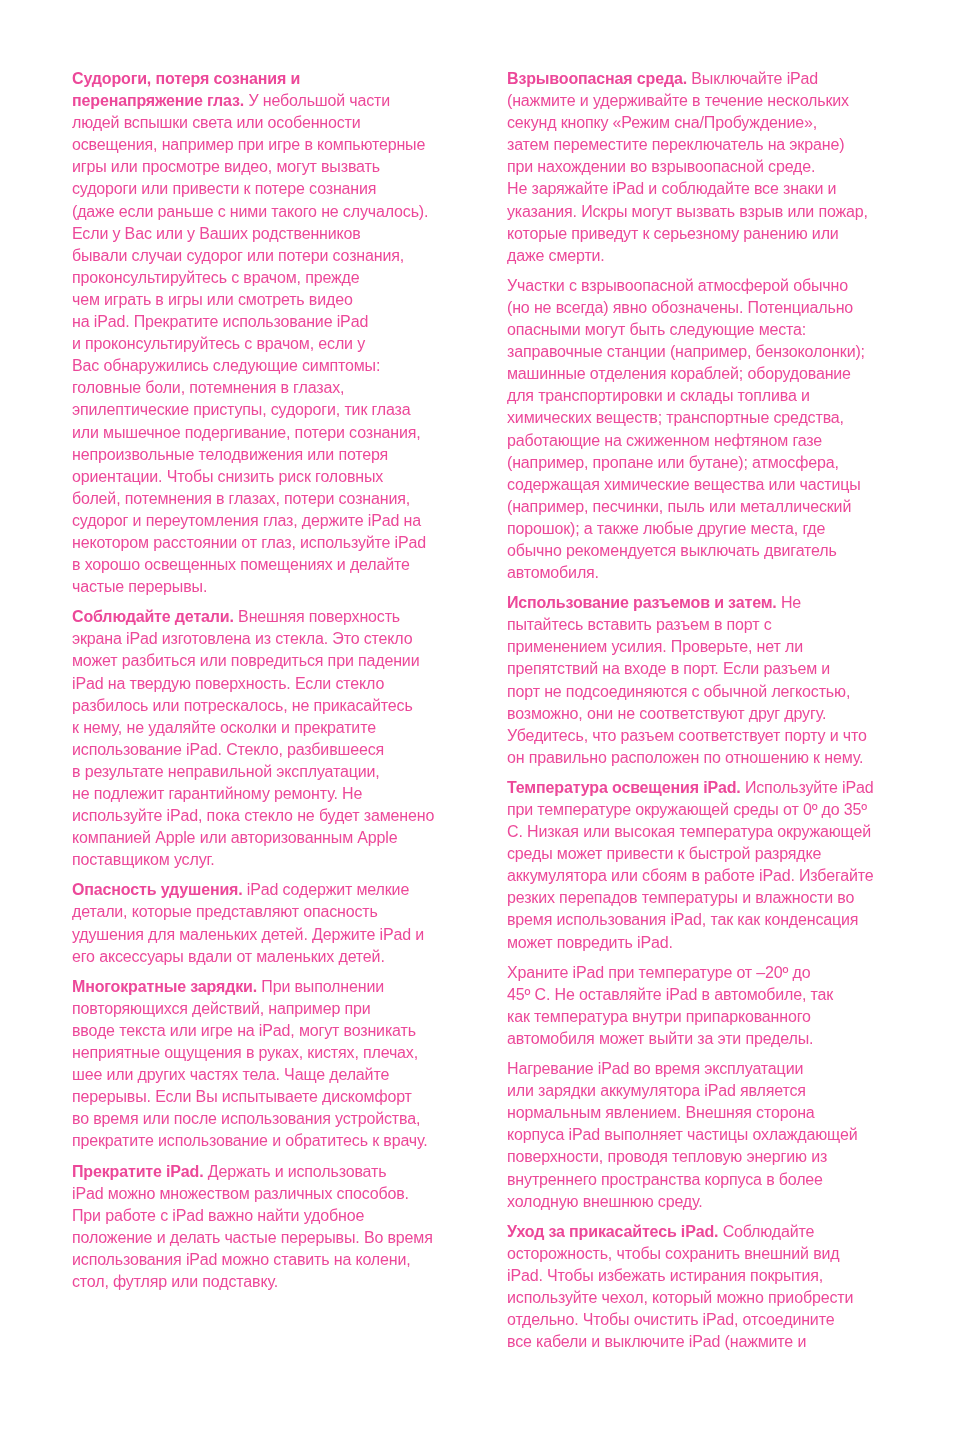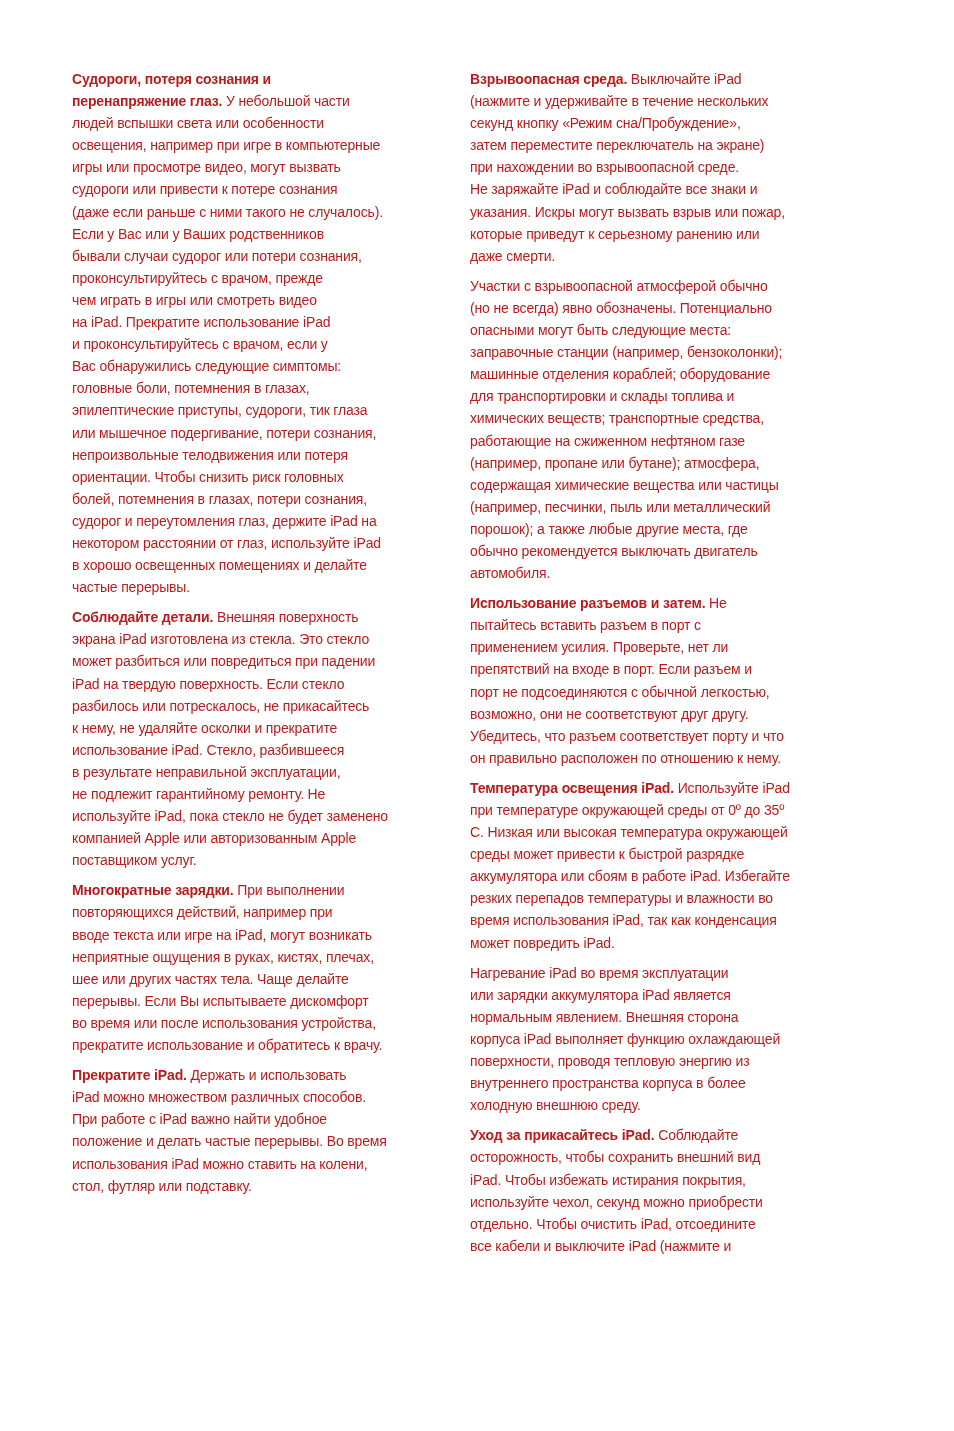--- a/index.html
+++ b/index.html
@@ -1,20 +1,20 @@
 <!DOCTYPE html>
 <html><head>
   <meta charset="utf-8">
   <style>
     html, body { margin: 0; padding: 0; background: #ffffff; }
     body { width: 954px; height: 1431px; position: relative; overflow: hidden; }
     .page { position: absolute; left: 0; top: 0; width: 954px; height: 1431px; background: #fff; }
-    .col { position: absolute; top: 68px; font-family: "Liberation Sans", sans-serif; font-size: 14px; line-height: 22.1px; color: #b91c1c; letter-spacing: -0.15px; }
+    .col { position: absolute; top: 68px; font-family: "Liberation Sans", sans-serif; font-size: 16px; line-height: 22.1px; color: #ec4899; letter-spacing: -0.15px; }
     .col-left { left: 72px; width: 392px; }
-    .col-right { left: 470px; width: 400px; }
+    .col-right { left: 507px; width: 400px; }
     .para { margin: 0 0 8px 0; white-space: pre-line; }
     .heading { font-weight: bold; }
   </style>
 </head>
 <body>
 
 <div class="page">
 
   <div class="col col-left">
     <p class="para"><span class="heading">Судороги, потеря сознания и
@@ -46,20 +46,24 @@
 может разбиться или повредиться при падении
 iPad на твердую поверхность. Если стекло
 разбилось или потрескалось, не прикасайтесь
 к нему, не удаляйте осколки и прекратите
 использование iPad. Стекло, разбившееся
 в результате неправильной эксплуатации,
 не подлежит гарантийному ремонту. Не
 используйте iPad, пока стекло не будет заменено
 компанией Apple или авторизованным Apple
 поставщиком услуг.</span></p>
+    <p class="para"><span class="heading">Опасность удушения.</span><span>  iPad содержит мелкие
+детали, которые представляют опасность
+удушения для маленьких детей. Держите iPad и
+его аксессуары вдали от маленьких детей.</span></p>
     <p class="para"><span class="heading">Многократные зарядки.</span><span>  При выполнении
 повторяющихся действий, например при
 вводе текста или игре на iPad, могут возникать
 неприятные ощущения в руках, кистях, плечах,
 шее или других частях тела. Чаще делайте
 перерывы. Если Вы испытываете дискомфорт
 во время или после использования устройства,
 прекратите использование и обратитесь к врачу.</span></p>
     <p class="para"><span class="heading">Прекратите iPad.</span><span>  Держать и использовать
 iPad можно множеством различных способов.
@@ -102,28 +106,32 @@
 Убедитесь, что разъем соответствует порту и что
 он правильно расположен по отношению к нему.</span></p>
     <p class="para"><span class="heading">Температура освещения iPad.</span><span>  Используйте iPad
 при температуре окружающей среды от 0º до 35º
 C. Низкая или высокая температура окружающей
 среды может привести к быстрой разрядке
 аккумулятора или сбоям в работе iPad. Избегайте
 резких перепадов температуры и влажности во
 время использования iPad, так как конденсация
 может повредить iPad.</span></p>
+    <p class="para"><span class="heading"></span><span>Храните iPad при температуре от –20º до
+45º C. Не оставляйте iPad в автомобиле, так
+как температура внутри припаркованного
+автомобиля может выйти за эти пределы.</span></p>
     <p class="para"><span class="heading"></span><span>Нагревание iPad во время эксплуатации
 или зарядки аккумулятора iPad является
 нормальным явлением. Внешняя сторона
-корпуса iPad выполняет функцию охлаждающей
+корпуса iPad выполняет частицы охлаждающей
 поверхности, проводя тепловую энергию из
 внутреннего пространства корпуса в более
 холодную внешнюю среду.</span></p>
     <p class="para"><span class="heading">Уход за прикасайтесь iPad.</span><span>  Соблюдайте
 осторожность, чтобы сохранить внешний вид
 iPad. Чтобы избежать истирания покрытия,
-используйте чехол, секунд можно приобрести
+используйте чехол, который можно приобрести
 отдельно. Чтобы очистить iPad, отсоедините
 все кабели и выключите iPad (нажмите и</span></p>
   </div>
 
 </div>
 
 </body></html>

